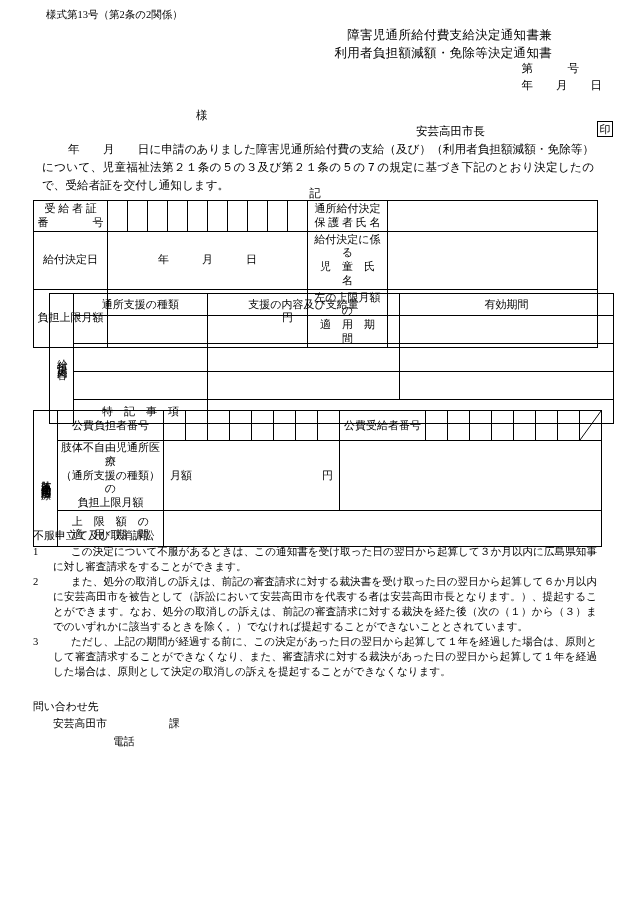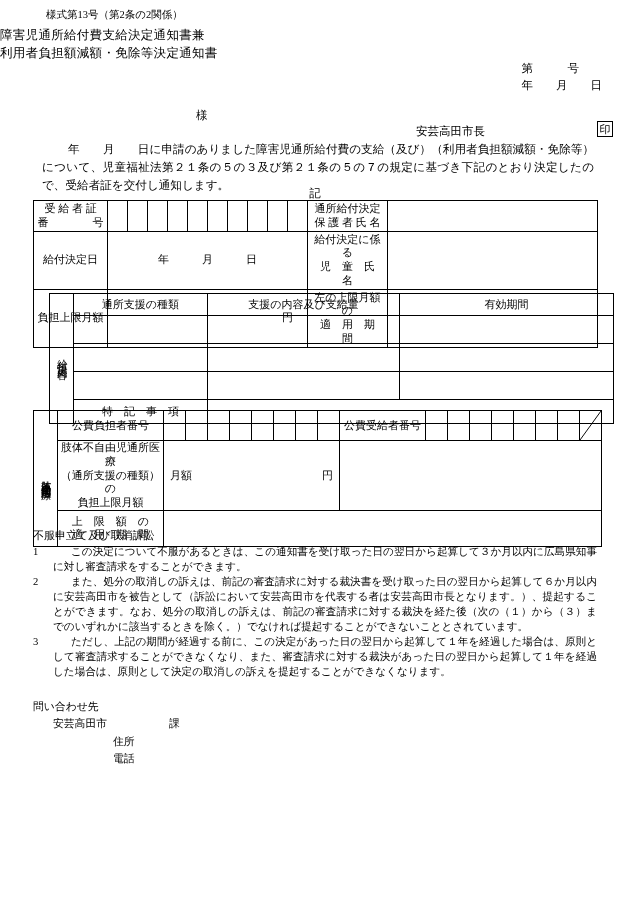--- a/index.html
+++ b/index.html
@@ -16,21 +16,21 @@
   }
   .page { position: relative; width: 630px; height: 903px; padding: 0; }
 
   
   .form-no {
     position: absolute; left: 46px; top: 8px;
     font-size: 10.5px; letter-spacing: 0px; white-space: nowrap;
   }
   .title-block {
     position: absolute; left: 0; top: 26px; width: 552px;
-    text-align: left; line-height: 1.45;
+    text-align: right; line-height: 1.45;
   }
   .title-line { font-size: 12.5px; letter-spacing: 0.3px; }
 
   .docnum-block {
     position: absolute; right: 28px; top: 60px;
     line-height: 1.5; font-size: 11.5px; text-align: left;
   }
   .docnum-row { white-space: pre; }
 
   .addressee {
@@ -353,20 +353,17 @@
       <div class="note-txt"><span class="ind"></span><span>ただし、上記の期間が経過する前に、この決定があった日の翌日から起算して１年を経過した場合は、原則として審査請求することができなくなり、また、審査請求に対する裁決があった日の翌日から起算して１年を経過した場合は、原則として決定の取消しの訴えを提起することができなくなります。</span></div>
     </div>
   </div>
 
   <div class="contact">
     <div class="l1">問い合わせ先</div>
     <div class="l2">
       <span>安芸高田市</span><span class="dept-gap"></span><span>課</span>
     </div>
     <div class="l3">
-      <span>住所</span><span></span>
-    </div>
-    <div class="l3">
       <span>電話</span><span></span>
     </div>
   </div>
 
 </div>
 
 </body></html>

